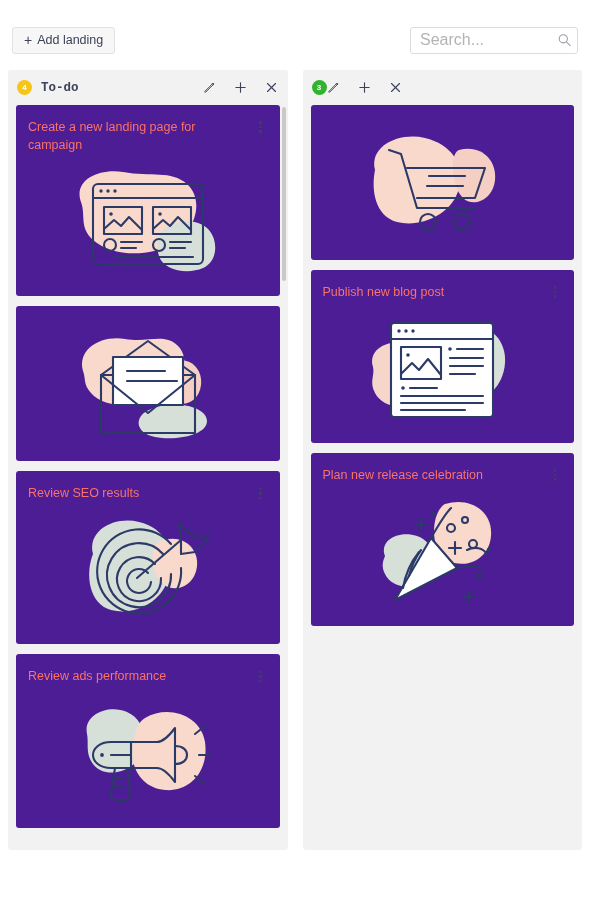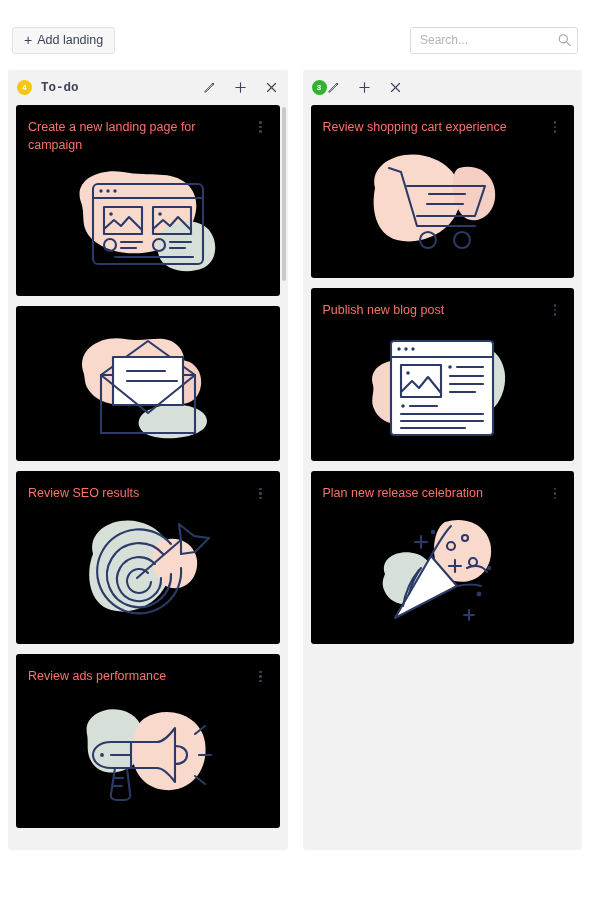--- a/index.html
+++ b/index.html
@@ -58,21 +58,21 @@
     width: 168px;
     height: 27px;
   }
   .search-input {
     width: 100%;
     height: 27px;
     background: #ffffff;
     border: 1px solid #dcdcdc;
     border-radius: 3px;
     padding: 0 26px 0 9px;
-    font-size: 12px;
+    font-size: 16px;
     font-family: "Liberation Sans", sans-serif;
     color: #ec4899;
     outline: none;
   }
   .search-input::placeholder { color: #b4b4b4; }
   .search-icon {
     position: absolute;
     right: 7px;
     top: 50%;
     transform: translateY(-50%);
@@ -170,21 +170,21 @@
     top: 2px;
     right: 2px;
     width: 4px;
     height: 174px;
     background: #c9c9c9;
     border-radius: 2px;
   }
 
   
   .card {
-    background: #000000;
+    background: #4c1d95;
     border-radius: 3px;
     padding: 13px 12px 10px 12px;
     display: flex;
     flex-direction: column;
   }
   .card-top {
     display: flex;
     align-items: flex-start;
     gap: 8px;
   }
@@ -399,28 +399,20 @@
               <svg width="13" height="13" viewBox="0 0 14 14" fill="none">
                 <line x1="2.7" y1="2.7" x2="11.3" y2="11.3" stroke="#3c4257" stroke-width="1.2" stroke-linecap="round"></line>
                 <line x1="11.3" y1="2.7" x2="2.7" y2="11.3" stroke="#3c4257" stroke-width="1.2" stroke-linecap="round"></line>
               </svg>
             </span>
           </div>
         </div>
         <div class="column-body">
           <div class="cards">
             <div class="card">
-              <div class="card-top">
-                <div class="card-title">Review shopping cart experience</div>
-                <div class="card-menu">
-                  <span></span>
-                  <span></span>
-                  <span></span>
-                </div>
-              </div>
               <div class="card-illustration">
                 <svg width="190" height="128" viewBox="0 0 190 128">
                   <path d="M28 48 C22 24 52 10 78 16 C104 22 118 42 112 66 C106 92 74 106 50 100 C28 94 24 68 28 48 Z" fill="#fad9cd"></path>
                   <path d="M112 28 C134 22 150 38 148 58 C146 78 126 86 116 76 C104 64 102 32 112 28 Z" fill="#f6cfc4"></path>
                   <path d="M42 28 L54 32 L70 86 L128 86" stroke="#2b3a67" fill="none" stroke-width="2.1" stroke-linecap="round" stroke-linejoin="round"></path>
                   <path d="M60 46 L138 46 L128 76 L70 76" stroke="#2b3a67" fill="none" stroke-width="2.1" stroke-linecap="round" stroke-linejoin="round"></path>
                   <line x1="82" y1="54" x2="118" y2="54" stroke="#2b3a67" fill="none" stroke-width="2.1" stroke-linecap="round" stroke-linejoin="round"></line>
                   <line x1="80" y1="64" x2="116" y2="64" stroke="#2b3a67" fill="none" stroke-width="2.1" stroke-linecap="round" stroke-linejoin="round"></line>
                   <circle cx="81" cy="100" r="8" stroke="#2b3a67" fill="none" stroke-width="2.1" stroke-linecap="round" stroke-linejoin="round"></circle>
                   <circle cx="115" cy="100" r="8" stroke="#2b3a67" fill="none" stroke-width="2.1" stroke-linecap="round" stroke-linejoin="round"></circle>

